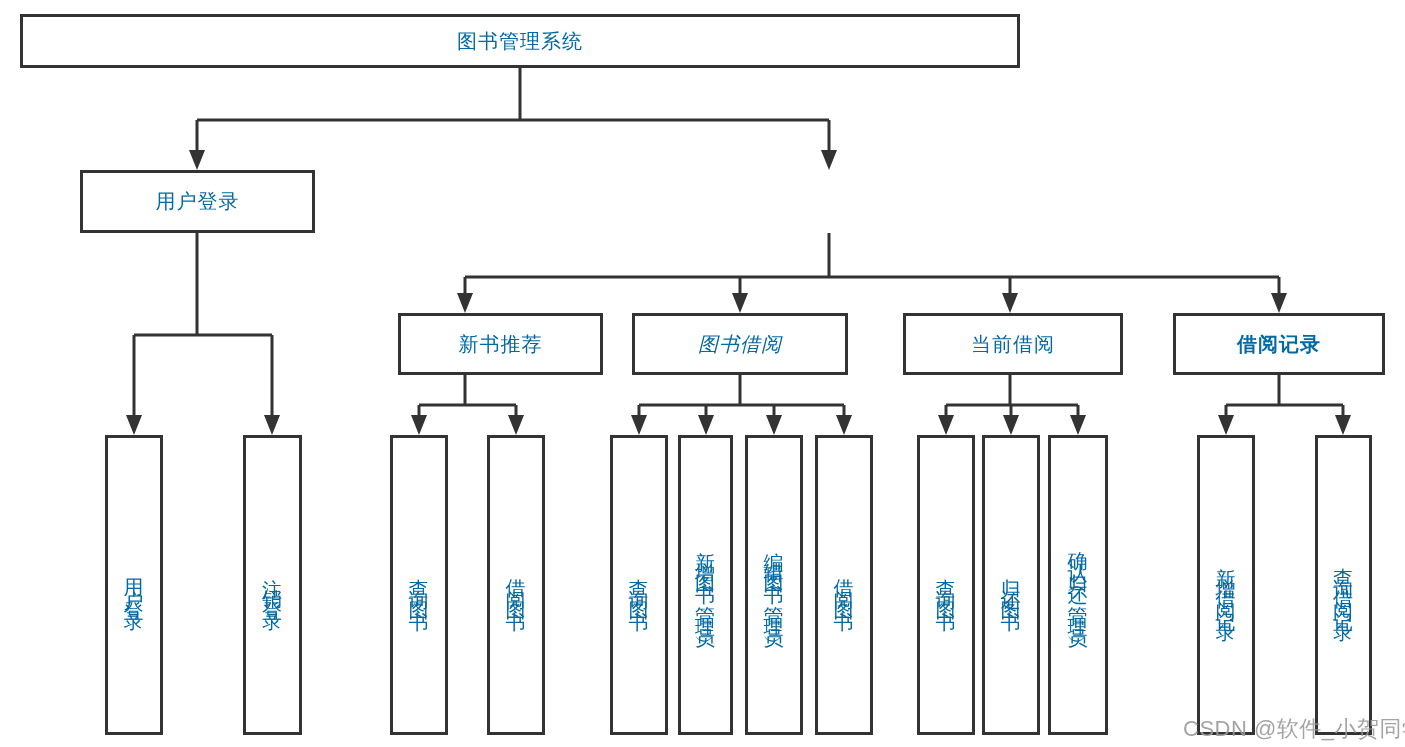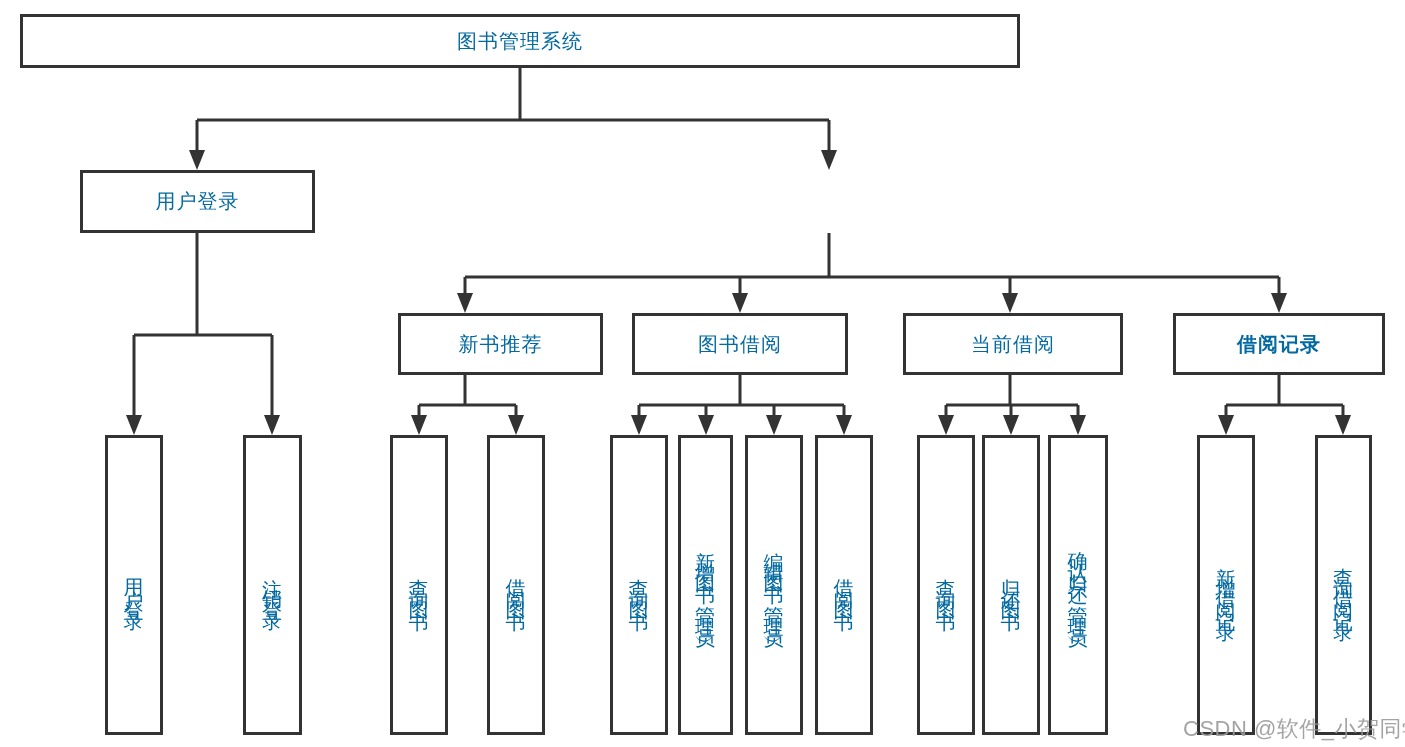--- a/index.html
+++ b/index.html
@@ -36,21 +36,21 @@
     position:absolute;left:0;top:0;width:1405px;height:747px;
     pointer-events:none;
   }
   #connectors path{stroke:#333333;stroke-width:3;fill:none;}
   #connectors polygon{fill:#333333;stroke:none;}
   
   #n-root{left:20px;top:14px;width:1000px;height:54px;}
   #n-user-login{left:80px;top:170px;width:235px;height:63px;}
   #n-book-mgmt{left:710px;top:170px;width:238px;height:63px;}
   #n-new-books{left:362px;top:313px;width:205px;height:62px;margin-left:36px;}
-  #n-book-borrow{left:632px;top:313px;width:216px;height:62px;}
+  #n-book-borrow{left:632px;top:313px;width:216px;height:62px;font-style:italic;}
   #n-current-borrow{left:903px;top:313px;width:220px;height:62px;}
   #n-borrow-records{left:1173px;top:313px;width:212px;height:62px;font-weight:bold;}
   .leaf{top:435px;height:300px;}
   #n-leaf-user-login{left:105px;width:58px;}
   #n-leaf-logout{left:243px;width:59px;}
   #n-leaf-new-query{left:390px;width:58px;}
   #n-leaf-new-borrow{left:487px;width:58px;}
   #n-leaf-bb-query{left:610px;width:58px;}
   #n-leaf-bb-add{left:678px;width:55px;}
   #n-leaf-bb-edit{left:745px;width:58px;}

